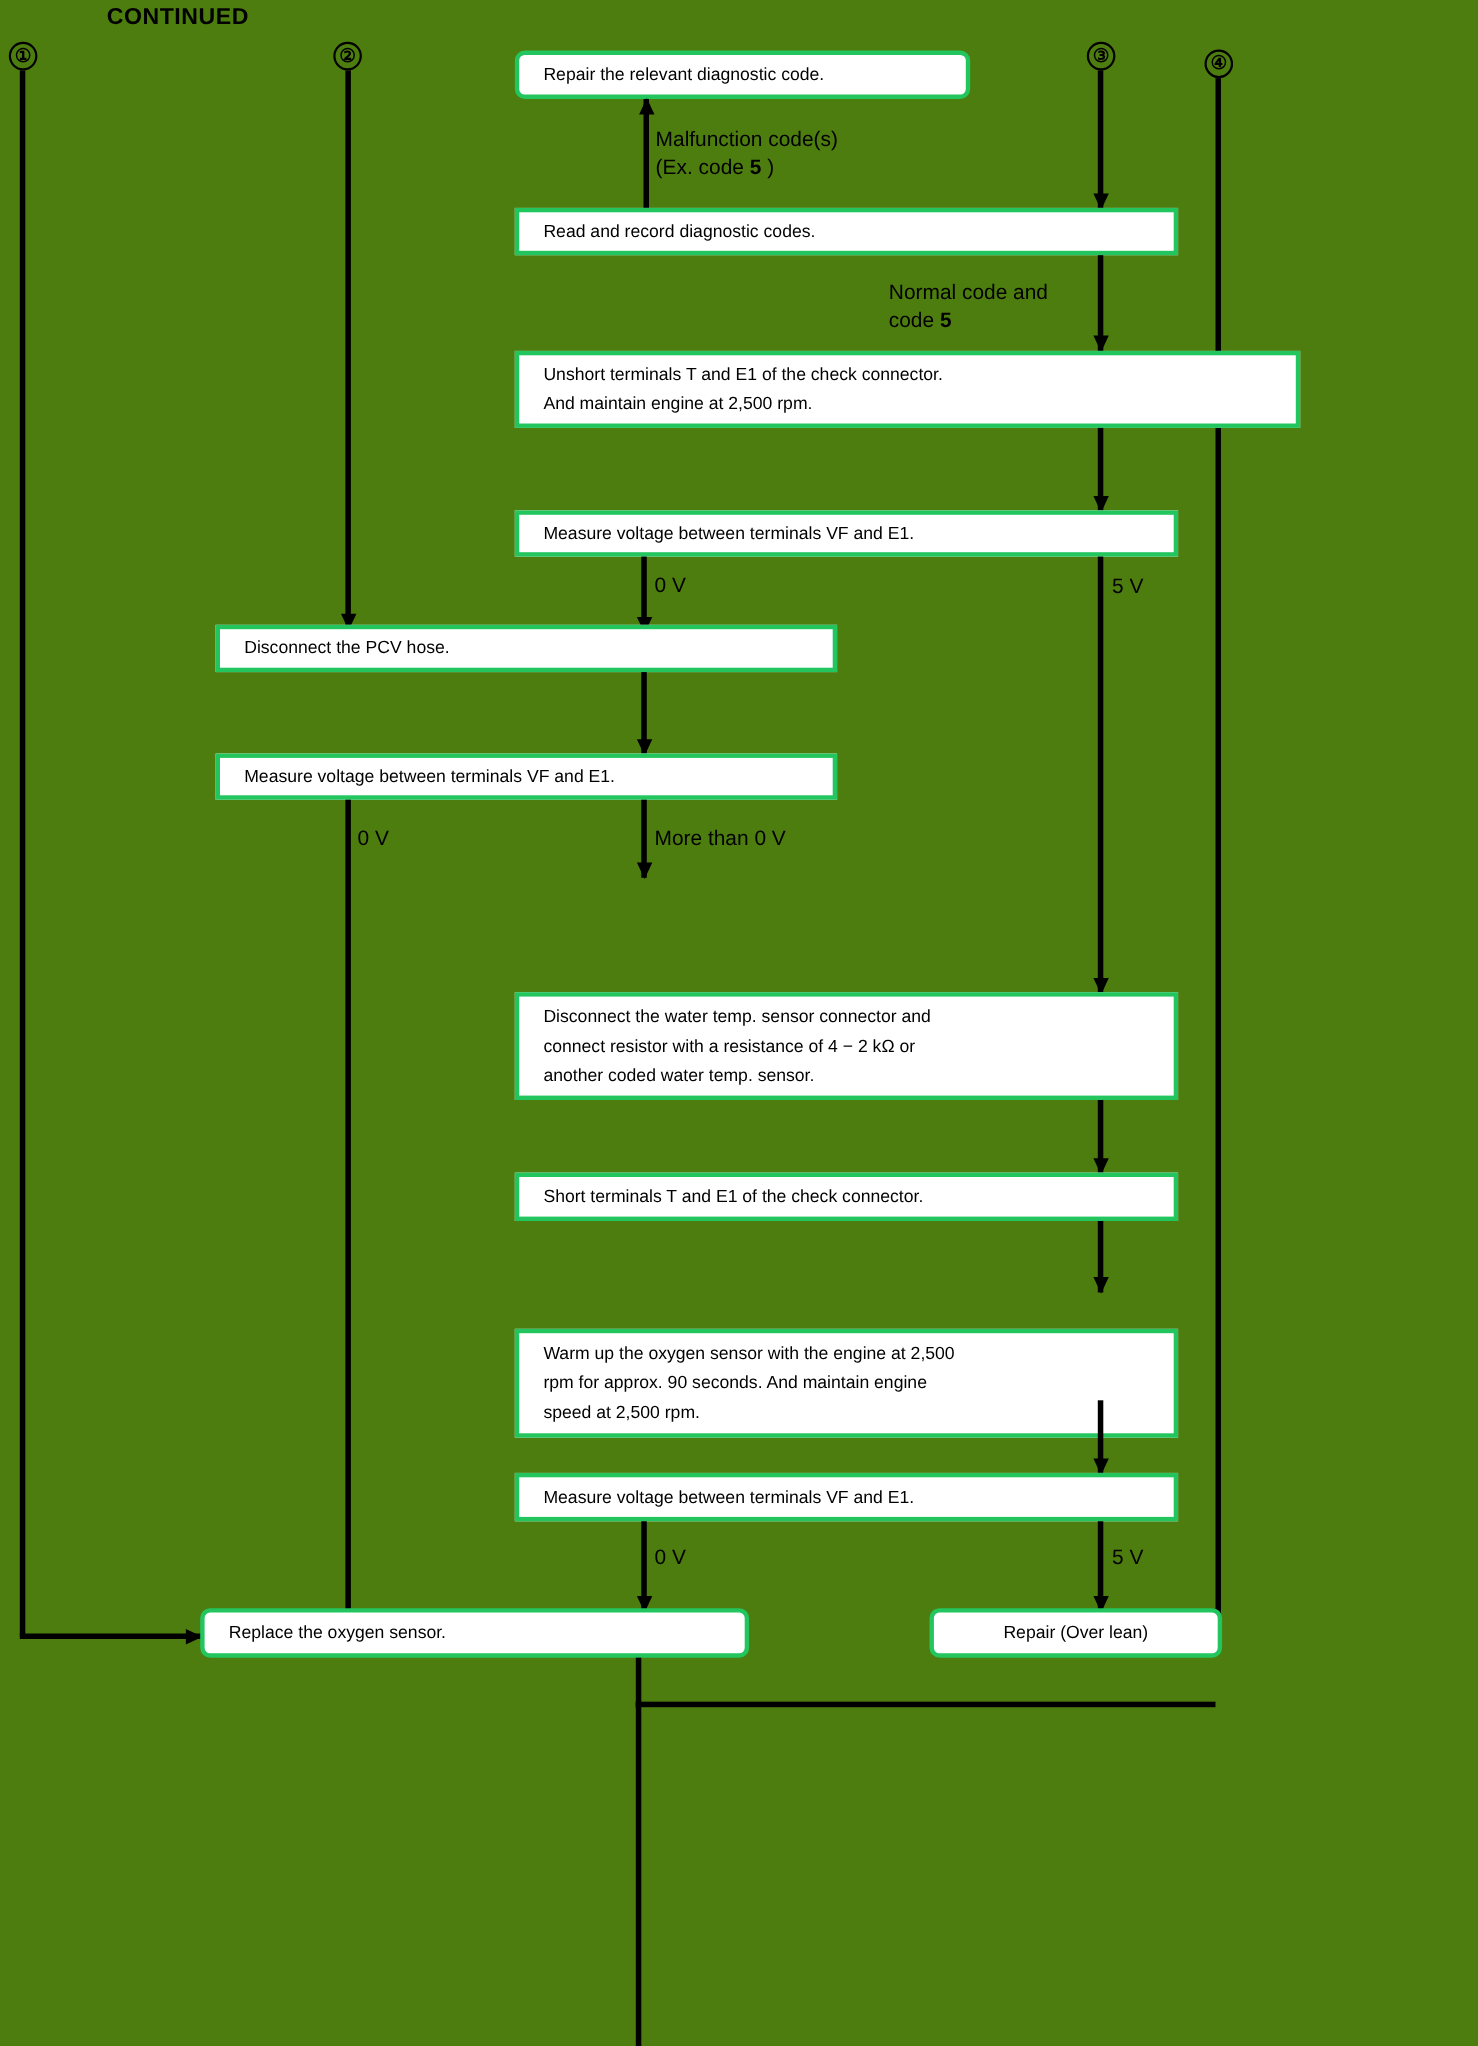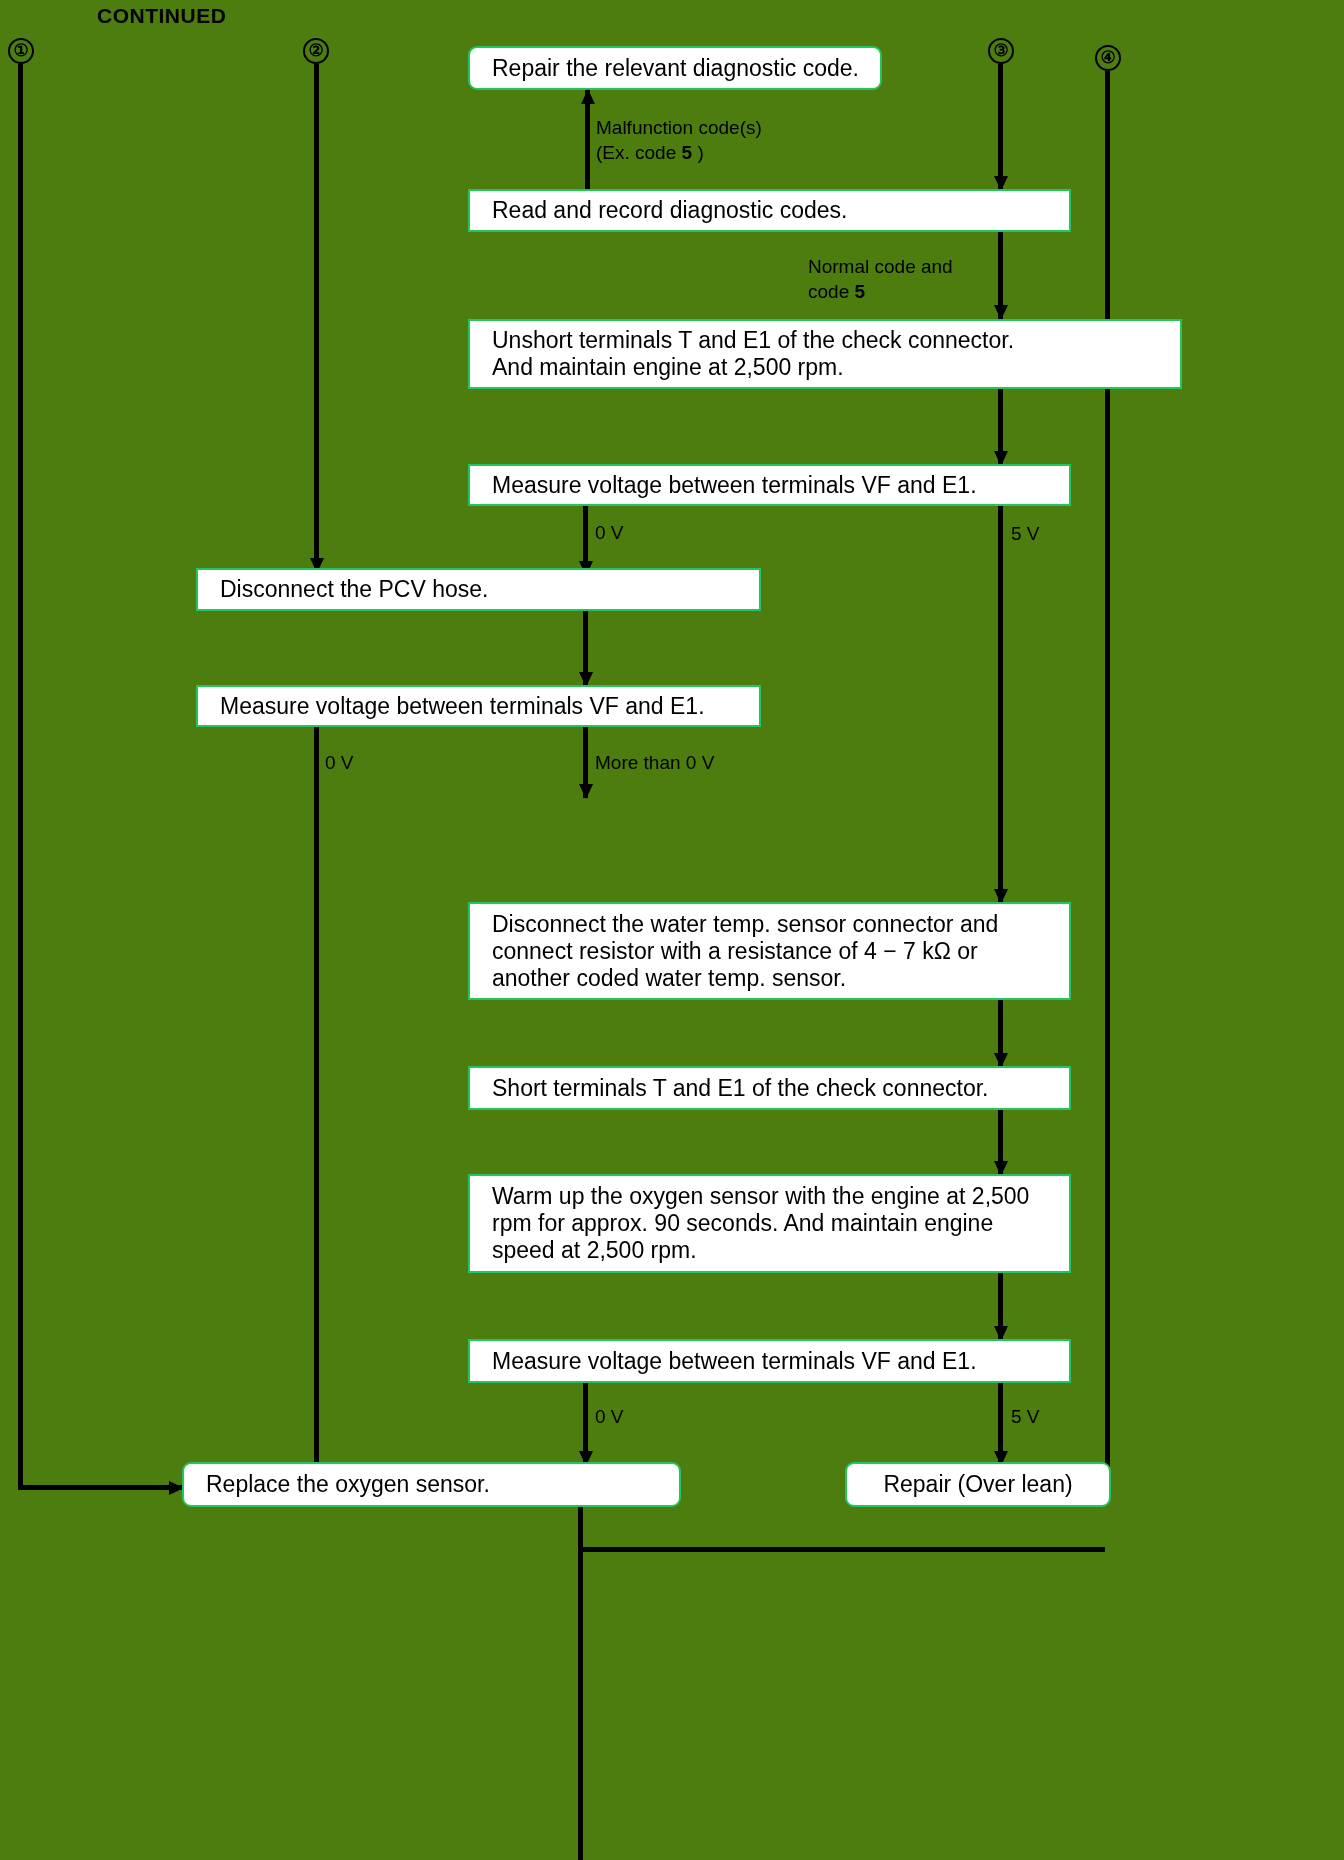--- a/index.html
+++ b/index.html
@@ -39,23 +39,23 @@
     font-size: 17px;
     font-weight: bold;
     line-height: 22px;
     text-align: center;
   }
 
   
   .box {
     position: absolute;
     box-sizing: border-box;
-    border: 2px solid #22c55e;
+    border: 4px solid #22c55e;
     background: #fff;
-    font-size: 23px;
+    font-size: 16px;
     line-height: 27px;
     padding: 6px 0 6px 22px;
     white-space: pre-line;
   }
   .box.rounded {
     border-radius: 9px;
   }
   .box.center-v {
     display: flex;
     flex-direction: column;
@@ -173,30 +173,30 @@
   <div class="box center-v" style="left:196px; top:685px; width:565px; height:42px;">Measure voltage between terminals VF and E1.</div>
 
   <div class="vline" style="left:314px; top:727px; height:760px;"></div>
   <div class="elabel" style="left:325px; top:750px;">0 V</div>
 
   <div class="vline arrow-down" style="left:583px; top:727px; height:71px;"></div>
   <div class="elabel" style="left:595px; top:750px;">More than 0 V</div>
 
 
   <div class="box center-v" style="left:468px; top:902px; width:603px; height:98px;">Disconnect the water temp. sensor connector and
-connect resistor with a resistance of 4 − 7 kΩ or
+connect resistor with a resistance of 4 − 2 kΩ or
 another coded water temp. sensor.</div>
 
   <div class="vline arrow-down" style="left:998px; top:1000px; height:67px;"></div>
 
   <div class="box center-v" style="left:468px; top:1066px; width:603px; height:44px;">Short terminals T and E1 of the check connector.</div>
 
   <div class="vline arrow-down" style="left:998px; top:1110px; height:65px;"></div>
 
-  <div class="box center-v" style="left:468px; top:1174px; width:603px; height:99px;">Warm up the oxygen sensor with the engine at 2,500
+  <div class="box center-v" style="left:468px; top:1208px; width:603px; height:99px;">Warm up the oxygen sensor with the engine at 2,500
 rpm for approx. 90 seconds.  And maintain engine
 speed at 2,500 rpm.</div>
 
   <div class="vline arrow-down" style="left:998px; top:1273px; height:67px;"></div>
 
   <div class="box center-v" style="left:468px; top:1339px; width:603px; height:44px;">Measure voltage between terminals VF and E1.</div>
 
   <div class="vline arrow-down" style="left:583px; top:1383px; height:82px;"></div>
   <div class="elabel" style="left:595px; top:1404px;">0 V</div>
 

